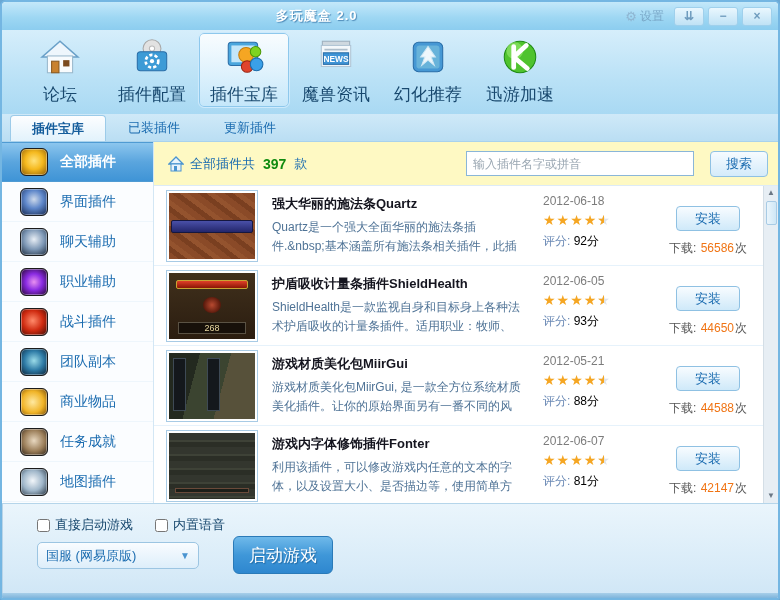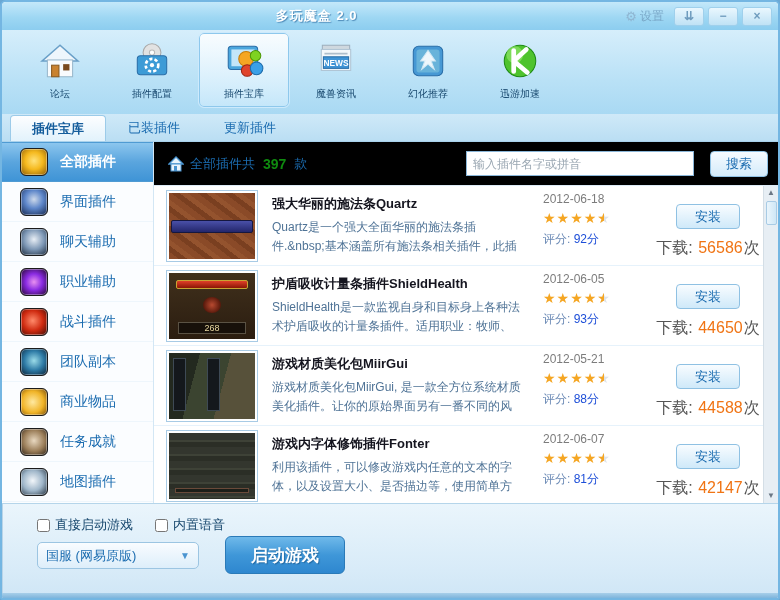--- a/index.html
+++ b/index.html
@@ -38,21 +38,21 @@
   }
   .tool-item {
     width:92px; height:76px; display:flex; flex-direction:column; align-items:center;
     justify-content:center; gap:4px; border-radius:6px; cursor:pointer;
     border:1px solid transparent;
   }
   .tool-item.active {
     background:linear-gradient(180deg,rgba(255,255,255,.85),rgba(215,240,255,.55));
     border:1px solid #cdeafc; box-shadow:0 0 0 1px #8ec8ec inset;
   }
-  .tool-label { font-size:10px; color:#18486e; }
+  .tool-label { font-size:17px; color:#18486e; }
   .ticon { width:44px; height:44px; display:flex; align-items:center; justify-content:center; }
   
   .tabstrip {
     height:28px; flex:0 0 28px; display:flex; align-items:flex-end;
     background:linear-gradient(180deg,#cfe9f8,#badef3); padding-left:8px;
     border-bottom:1px solid #a9d2ec;
   }
   .tab {
     width:96px; height:26px; display:flex; align-items:center; justify-content:center;
     font-size:13px; color:#1b6cb0; cursor:pointer;
@@ -79,21 +79,21 @@
   }
   .side-item.active .slabel { color:#fff; font-weight:bold; }
   .sicon {
     width:28px; height:28px; border-radius:6px; border:1px solid #1c1c1c;
     box-shadow:0 0 0 1px rgba(255,255,255,.35) inset;
   }
   
   .content { flex:1 1 auto; display:flex; flex-direction:column; min-width:0; }
   .list-header {
     height:44px; flex:0 0 44px; display:flex; align-items:center; gap:6px;
-    padding:0 10px 0 14px; border-bottom:1px solid #ddebf7; background:#000000;
+    padding:0 10px 0 14px; border-bottom:1px solid #ddebf7; background:#fef9c3;
   }
   .lh-text { font-size:13px; color:#1b6cb0; }
   .lh-count { font-size:14px; color:#0f8a0f; font-weight:bold; padding:0 2px; }
   .search-box {
     margin-left:auto; width:228px; height:25px; border:1px solid #8ab6d8;
     font-size:12px; padding:0 6px; color:#333;
   }
   .search-box::placeholder { color:#9aa7b2; }
   .search-btn {
     width:58px; height:26px; margin-left:10px;
@@ -118,27 +118,27 @@
     padding-right:6px;
   }
   .p-right { flex:0 0 208px; display:flex; gap:14px; }
   .r-colA { width:100px; display:flex; flex-direction:column; gap:5px; }
   .r-date { font-size:12px; color:#7c7c7c; }
   .stars { font-size:14px; letter-spacing:1px; line-height:1; height:15px; }
   .stars .f { color:#f5a623; }
   .star-wrap { position:relative; display:inline-block; color:#dfe3e8; }
   .star-wrap .half { position:absolute; left:0; top:0; width:50%; overflow:hidden; color:#f5a623; }
   .r-score { font-size:12px; color:#6a89b5; }
-  .r-score b { color:#1d4ed8; font-weight:normal; }
+  .r-score b { color:#000000; font-weight:normal; }
   .r-colB { width:102px; display:flex; flex-direction:column; align-items:center; gap:9px; padding-top:12px; }
   .install-btn {
     width:64px; height:25px; background:linear-gradient(180deg,#f8fcff,#cfe9f9);
     border:1px solid #8fc1e3; border-radius:4px; color:#1b6cb0; font-size:13px; cursor:pointer;
   }
-  .r-dl { font-size:16px; color:#555; white-space:nowrap; }
+  .r-dl { font-size:12px; color:#555; white-space:nowrap; }
   .r-dl b { color:#f07414; font-weight:normal; padding:0 1px; }
   
   .scrollbar {
     width:15px; flex:0 0 15px; background:#e7eef4; border-left:1px solid #d4dee6;
     display:flex; flex-direction:column; align-items:center; padding:2px 0;
   }
   .sb-arrow { font-size:8px; color:#6b7785; cursor:pointer; line-height:10px; }
   .sb-thumb {
     width:11px; height:24px; margin-top:3px; border:1px solid #a8cbe5; border-radius:2px;
     background:linear-gradient(90deg,#eaf5fc,#cfe7f6); cursor:grab;
@@ -171,24 +171,24 @@
   .chk input { width:13px; height:13px; }
   .bb-controls { display:flex; align-items:flex-start; gap:26px; }
   .server-select {
     width:162px; height:27px; display:flex; align-items:center;
     background:linear-gradient(180deg,#f9fcff,#ddeefa);
     border:1px solid #9cc5e2; border-radius:5px; padding:0 8px; cursor:pointer;
   }
   .server-select .sv { flex:1; font-size:13px; color:#1b6cb0; }
   .server-select .ar { font-size:10px; color:#4a94d0; }
   .launch-btn {
-    width:120px; height:38px; margin-top:-6px;
+    width:100px; height:38px; margin-top:-6px;
     background:linear-gradient(180deg,#6fb9ea 0%,#3f97d8 50%,#2e87cf 100%);
-    border:1px solid #2a7ab8; border-radius:6px; color:#fff; font-size:17px; font-weight:bold;
-    text-shadow:1px 1px 1px rgba(20,80,130,.6); cursor:pointer;
+    border:1px solid #2a7ab8; border-radius:6px; color:#fff; font-size:17px; font-weight:normal;
+    text-shadow:1px 1px 1px rgba(20,80,130,.6); cursor:pointer;margin-left:8px;
   }
   
   .th1 { background:repeating-linear-gradient(37deg,#8a4a28 0 6px,#7a3f20 6px 11px,#94532e 11px 16px); }
   .th1 .castbar {
     position:absolute; left:2px; right:2px; top:27px; height:13px;
     background:linear-gradient(180deg,#4a50a8,#23266b); border:1px solid #15173f; border-radius:2px;
   }
   .th2 { background:linear-gradient(180deg,#40301c,#2b1d10); }
   .th2 .hpbar {
     position:absolute; left:7px; right:7px; top:7px; height:9px;

